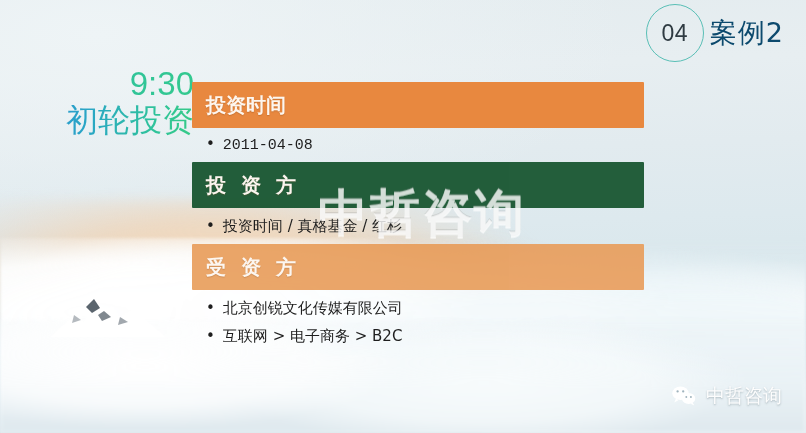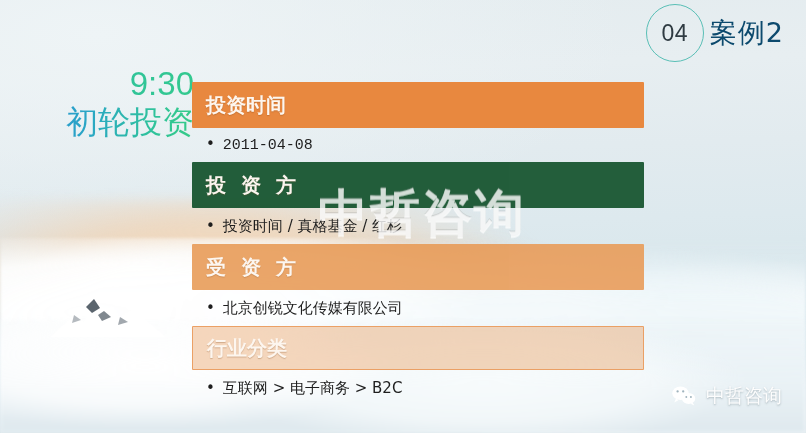--- a/index.html
+++ b/index.html
@@ -140,21 +140,21 @@
     color: transparent;
     font-family: "Liberation Sans", "DejaVu Sans", sans-serif;
   }
   .stage-name {
     margin-top: 2px;
     font-size: 32px;
     background-image: linear-gradient(95deg, #2b8fd6 0%, #2aa7c4 40%, #2fc29c 75%, #36cb86 100%);
     -webkit-background-clip: text;
     background-clip: text;
     color: transparent;
-    font-family: Liberation Serif, serif;
+    font-family: Liberation Mono, monospace;
     letter-spacing: 0px;
   }
 
   
   .blocks {
     position: absolute;
     left: 192px;
     top: 82px;
     width: 452px;
   }
@@ -297,23 +297,20 @@
       <div class="bar o3">
         <span class="bar-label spaced">受 资 方</span>
       </div>
       <div class="bullet">
         <span class="dot">•</span>
         <span class="txt">北京创锐文化传媒有限公司</span>
       </div>
     </div>
 
     <div class="block">
-      <div class="bar o4">
-        <span class="bar-label">行业分类</span>
-      </div>
       <div class="bullet">
         <span class="dot">•</span>
         <span class="txt">互联网 &gt; 电子商务 &gt; B2C</span>
       </div>
     </div>
 
   </div>
 
   <div class="watermark">中哲咨询</div>
 

